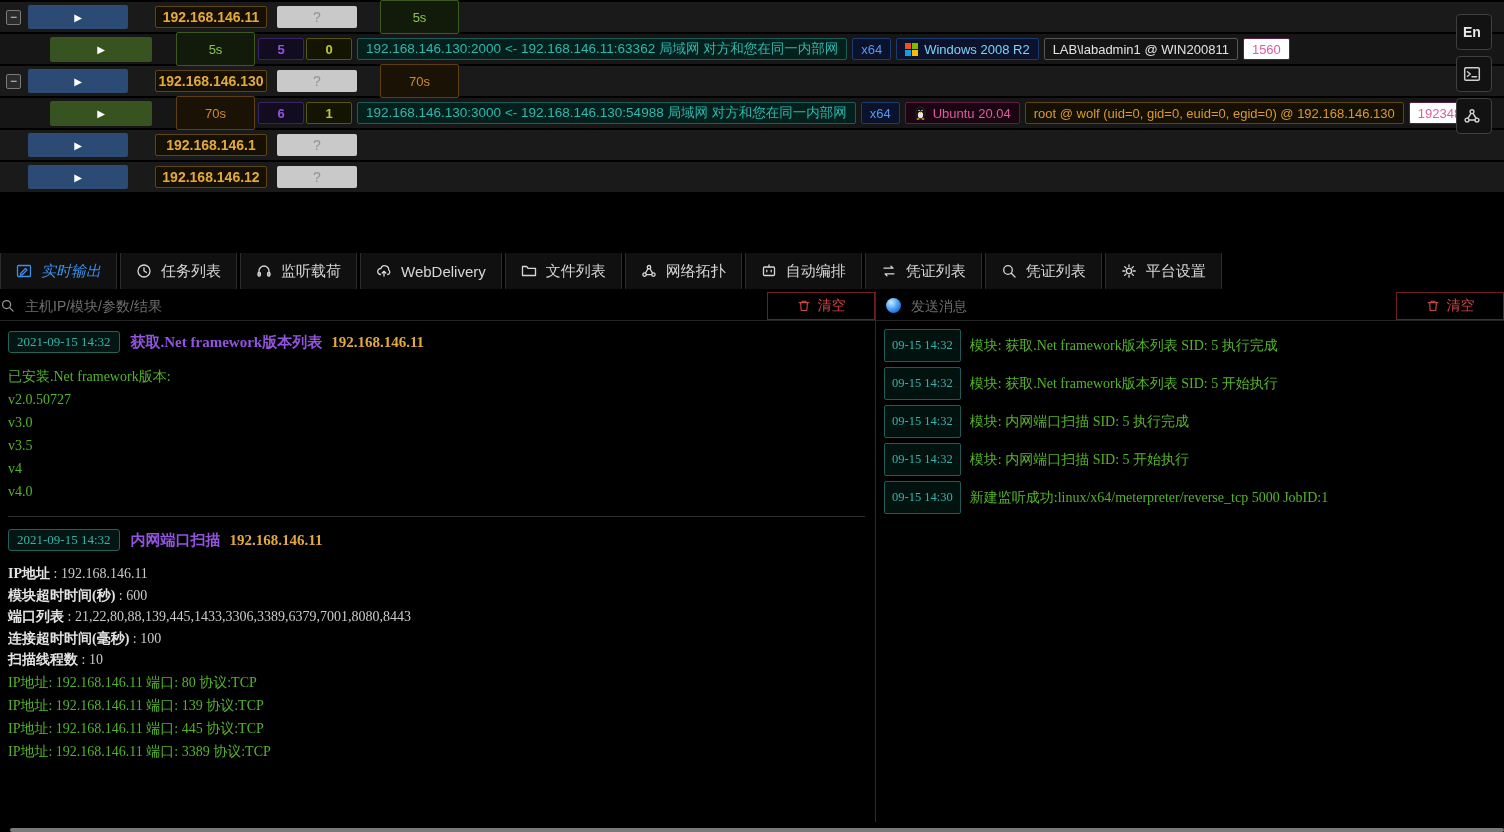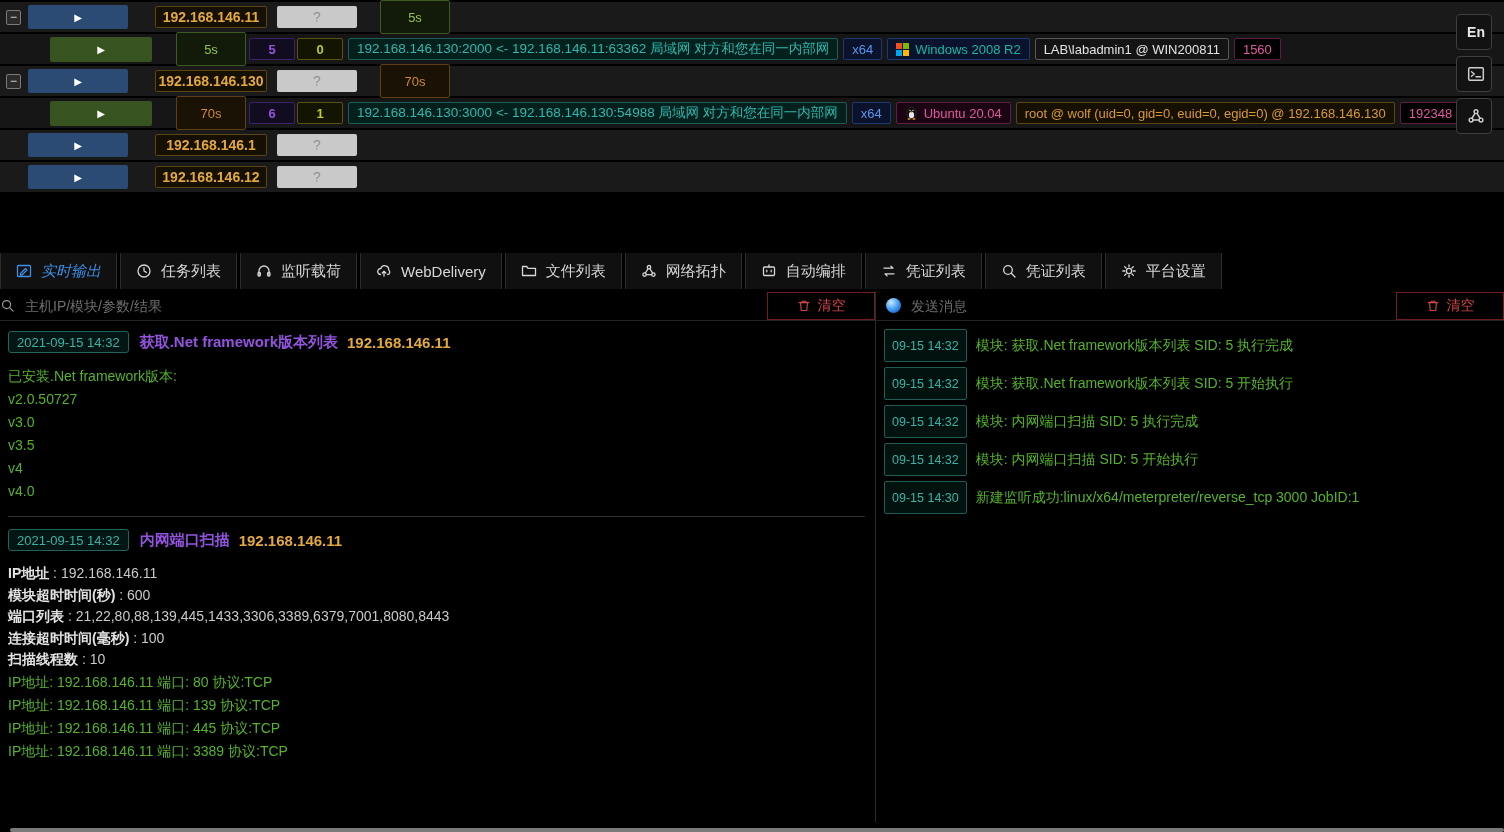--- a/index.html
+++ b/index.html
@@ -34,48 +34,48 @@
   .play-blue { width:100px; height:24px; background:#2b4a74; }
   .play-green { width:102px; height:25px; background:#375320; }
 
   .badge {
     display:inline-flex; align-items:center; justify-content:center;
     height:22px; border:1px solid; border-radius:2px;
     font-size:13px; line-height:1; padding:0 8px; white-space:nowrap;
   }
   .b-ip   { width:112px; padding:0; color:#e3a93d; border-color:#5d4511; background:#161003; font-weight:bold; font-size:14px; margin-left:27px; }
   .b-q    { width:80px; padding:0; color:#949494; background:#c9c9c9; border:none; font-size:14px; margin-left:10px; cursor:pointer; }
-  .hb     { width:70px; padding:16px; }
+  .hb     { width:79px; padding:16px; }
   .hb-host{ margin-left:23px; }
   .b-green  { color:#8fc34f; border-color:#3c5a20; background:#121a0a; }
   .b-orange { color:#d08a2e; border-color:#5e3f10; background:#1a1205; }
   .b-count  { width:46px; padding:0; font-weight:bold; }
   .b-purple { color:#9254de; border-color:#3a2368; background:#120c20; }
   .b-yellow { color:#becb2f; border-color:#55550f; background:#141402; }
   .b-teal   { color:#2fb8ae; border-color:#1e5d57; background:#03201d; font-size:13.5px; }
   .b-blue   { color:#5a96f0; border-color:#1d3a6e; background:#0a132b; }
-  .b-oswin  { color:#14b8a6; border-color:#1d3a6e; background:#0a132b; gap:6px; }
+  .b-oswin  { color:#7dd3fc; border-color:#1d3a6e; background:#0a132b; gap:6px; }
   .b-white  { color:#e3e3e3; border-color:#565656; background:#141414; }
-  .b-pink   { color:#df5a9e; border-color:#5c1f43; background:#000000; }
+  .b-pink   { color:#df5a9e; border-color:#5c1f43; background:#ffffff; }
   .b-oslinux{ color:#df5a9e; border-color:#5c1f43; background:#1c0513; gap:6px; }
   .b-amber  { color:#d89a33; border-color:#5d4511; background:#161003; }
   .gap5 { margin-left:5px; } .gap3 { margin-left:3px; } .gap2 { margin-left:2px; } .gap24 { margin-left:24px; }
 
   .winlogo { display:inline-grid; grid-template-columns:6px 6px; grid-template-rows:6px 6px; gap:1px; }
   .winlogo i { display:block; }
   .winlogo i:nth-child(1){ background:#f25022; } .winlogo i:nth-child(2){ background:#7fba00; }
   .winlogo i:nth-child(3){ background:#00a4ef; } .winlogo i:nth-child(4){ background:#ffb900; }
 
   
   .side-btns { position:absolute; top:14px; right:12px; display:flex; flex-direction:column; gap:6px; z-index:5; }
   .side-btn {
     width:36px; height:36px; background:#121212;
     border:1px solid #3f3f3f; border-radius:4px; cursor:pointer;
     color:#e8e8e8; font-weight:bold; font-size:14px;
-    display:flex; align-items:center; justify-content:flex-end;
+    display:flex; align-items:center; justify-content:flex-start;
   }
 
   
   .tabbar { display:flex; margin-top:61px; height:36px; gap:3px; }
   .tab {
     display:flex; align-items:center; gap:9px;
     padding:0 15px; background:#101010; cursor:pointer;
     border-left:1px solid #2c2c2c; border-right:1px solid #2c2c2c;
     color:#d6d6d6; font-size:15px; white-space:nowrap;
   }
@@ -98,21 +98,21 @@
     color:#cf4545; font-size:14px;
     display:flex; align-items:center; justify-content:center; gap:7px;
   }
   .clear-btn svg { stroke:#cf4545; }
   .globe {
     width:15px; height:15px; border-radius:50%; flex:none;
     background:radial-gradient(circle at 35% 30%, #cfe8ff, #4aa3f5 45%, #0b57c2 90%);
   }
 
   
-  .content { display:flex; height:501px; }
+  .content { display:flex; height:501px;font-family:Liberation Serif, serif; }
   .pane-left  { width:876px; border-right:1px solid #2b2b2b; padding:10px 10px 0 8px; overflow:hidden; }
   .pane-right { flex:1; padding:4px 6px 0 6px; overflow:hidden; }
 
   .tstamp {
     display:inline-flex; align-items:center;
     border:1px solid #20635b; background:#041613; border-radius:3px;
     color:#36b3a8; font-size:13px; height:22px; padding:0 8px; white-space:nowrap;
   }
   .entry-head { display:flex; align-items:center; margin-bottom:12px; }
   .mod-name { color:#9254de; font-weight:bold; font-size:15px; margin-left:11px; }
@@ -411,19 +411,19 @@
     <div class="msg-row">
       <span class="msg-time">09-15 14:32</span>
       <span class="msg-text">模块: 内网端口扫描 SID: 5 执行完成</span>
     </div>
     <div class="msg-row">
       <span class="msg-time">09-15 14:32</span>
       <span class="msg-text">模块: 内网端口扫描 SID: 5 开始执行</span>
     </div>
     <div class="msg-row">
       <span class="msg-time">09-15 14:30</span>
-      <span class="msg-text">新建监听成功:linux/x64/meterpreter/reverse_tcp 3000 JobID:1</span>
+      <span class="msg-text">新建监听成功:linux/x64/meterpreter/reverse_tcp 5000 JobID:1</span>
     </div>
   </div>
 
 </div>
 
 <div class="bottombar"></div>
 
 </body></html>

